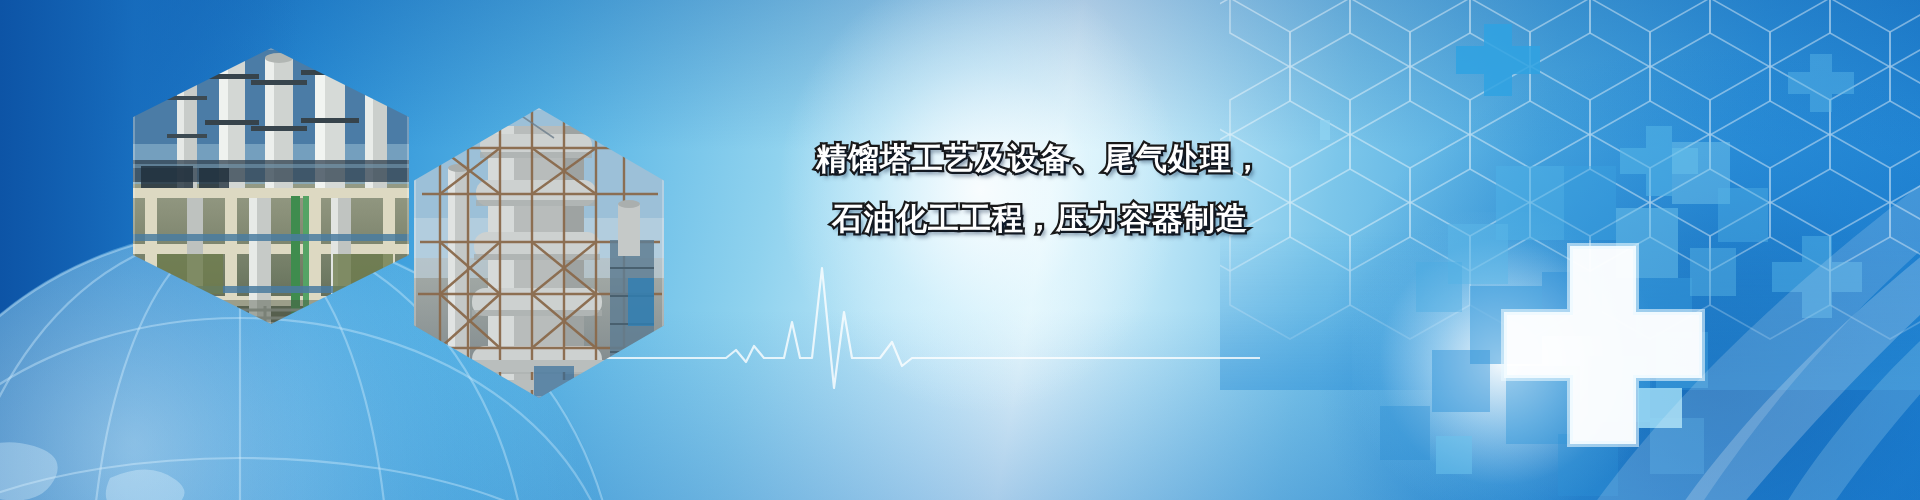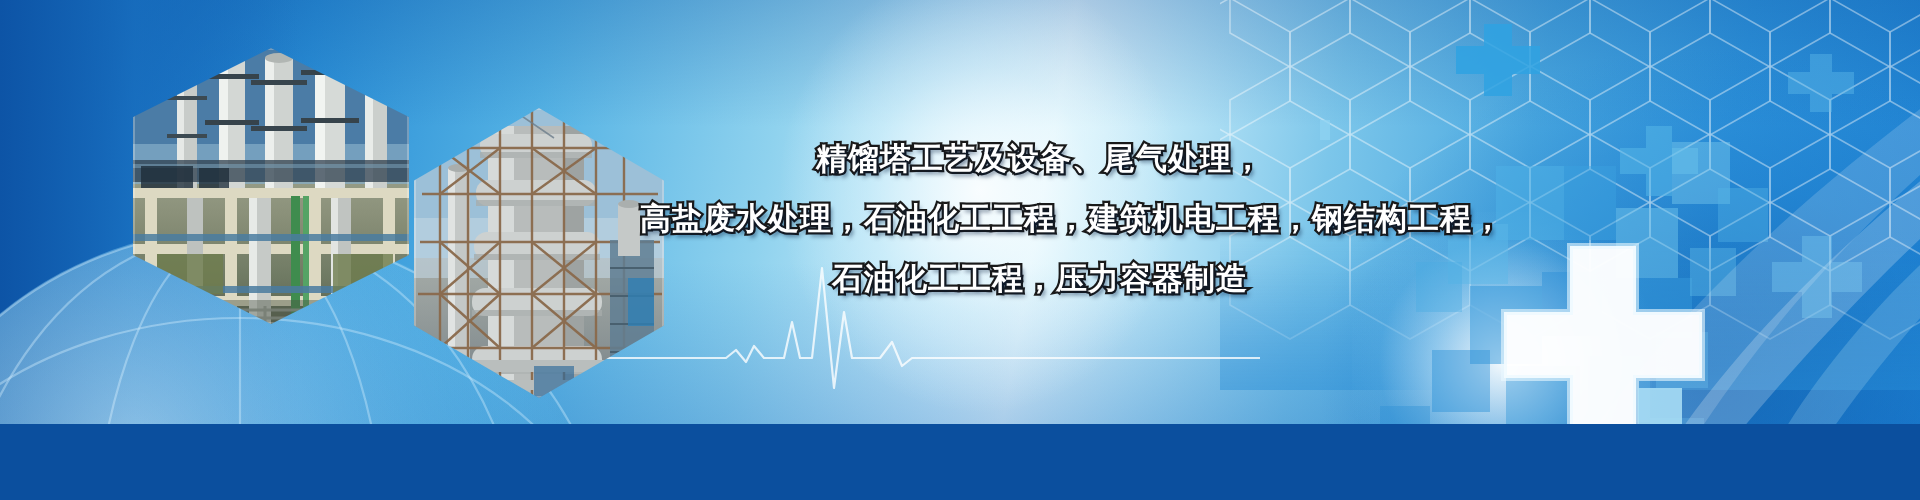--- a/index.html
+++ b/index.html
@@ -1,17 +1,17 @@
 <!DOCTYPE html>
 <html><head>
 <meta charset="utf-8">
 <style>
   html,body{margin:0;padding:0;background:#0b4f9e;}
   #banner{
-    position:relative;width:1920px;height:424px;overflow:hidden;
+    position:relative;width:1920px;height:500px;overflow:hidden;
     font-family:"DejaVu Sans","Liberation Sans",sans-serif;
     background:#2a8fd8;
   }
   
   .bg-base{position:absolute;inset:0;
     background:linear-gradient(100deg,
       #0e5fb4 0%, #1469bd 6%, #2a8ed6 16%, #54b2e4 28%,
       #8fd2ee 40%, #cfeefb 50%, #e9f8fd 54%, #b9e4f6 60%,
       #7cc6ea 68%, #4aa8e0 78%, #2e93db 88%, #1f82d2 100%);}
   .bg-vert{position:absolute;inset:0;
@@ -408,17 +408,16 @@
           <rect x="120" y="258" width="40" height="32"></rect>
           <rect x="36" y="264" width="30" height="26"></rect>
         </g>
       </svg>
     </div>
     <div class="hexedge"></div>
   </div>
 
   <div class="headline">
     <div class="hl">精馏塔工艺及设备、尾气处理，</div>
-    <div class="hl">高盐废水处理，石油化工工程，建筑机电工程，钢结构工程，</div>
     <div class="hl">石油化工工程，压力容器制造</div>
   </div>
 
 </div>
 
 </body></html>

